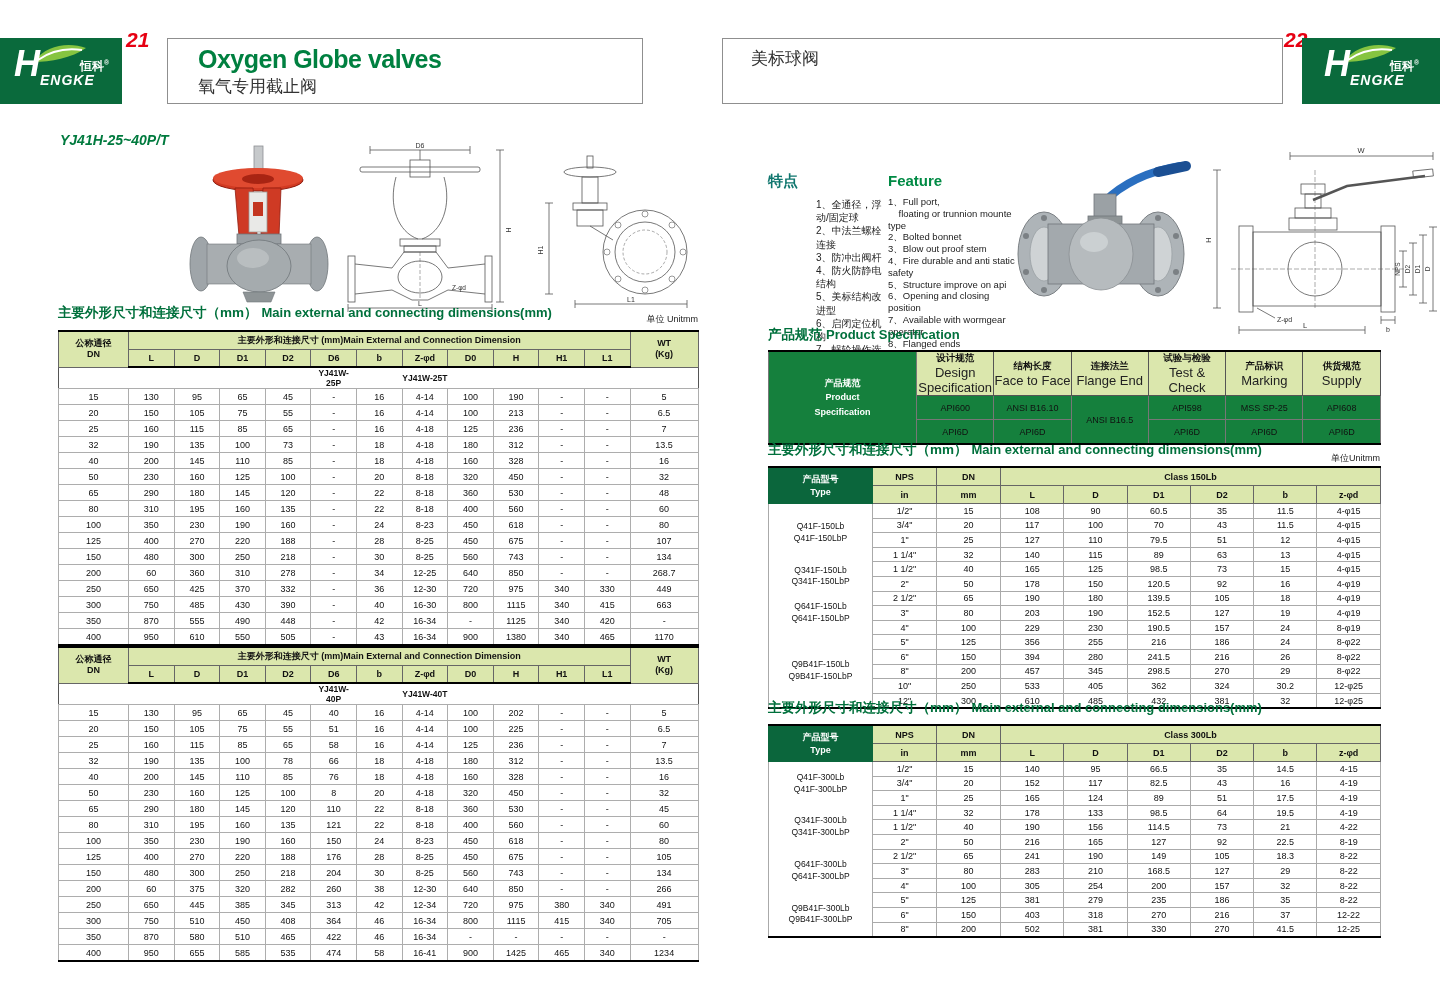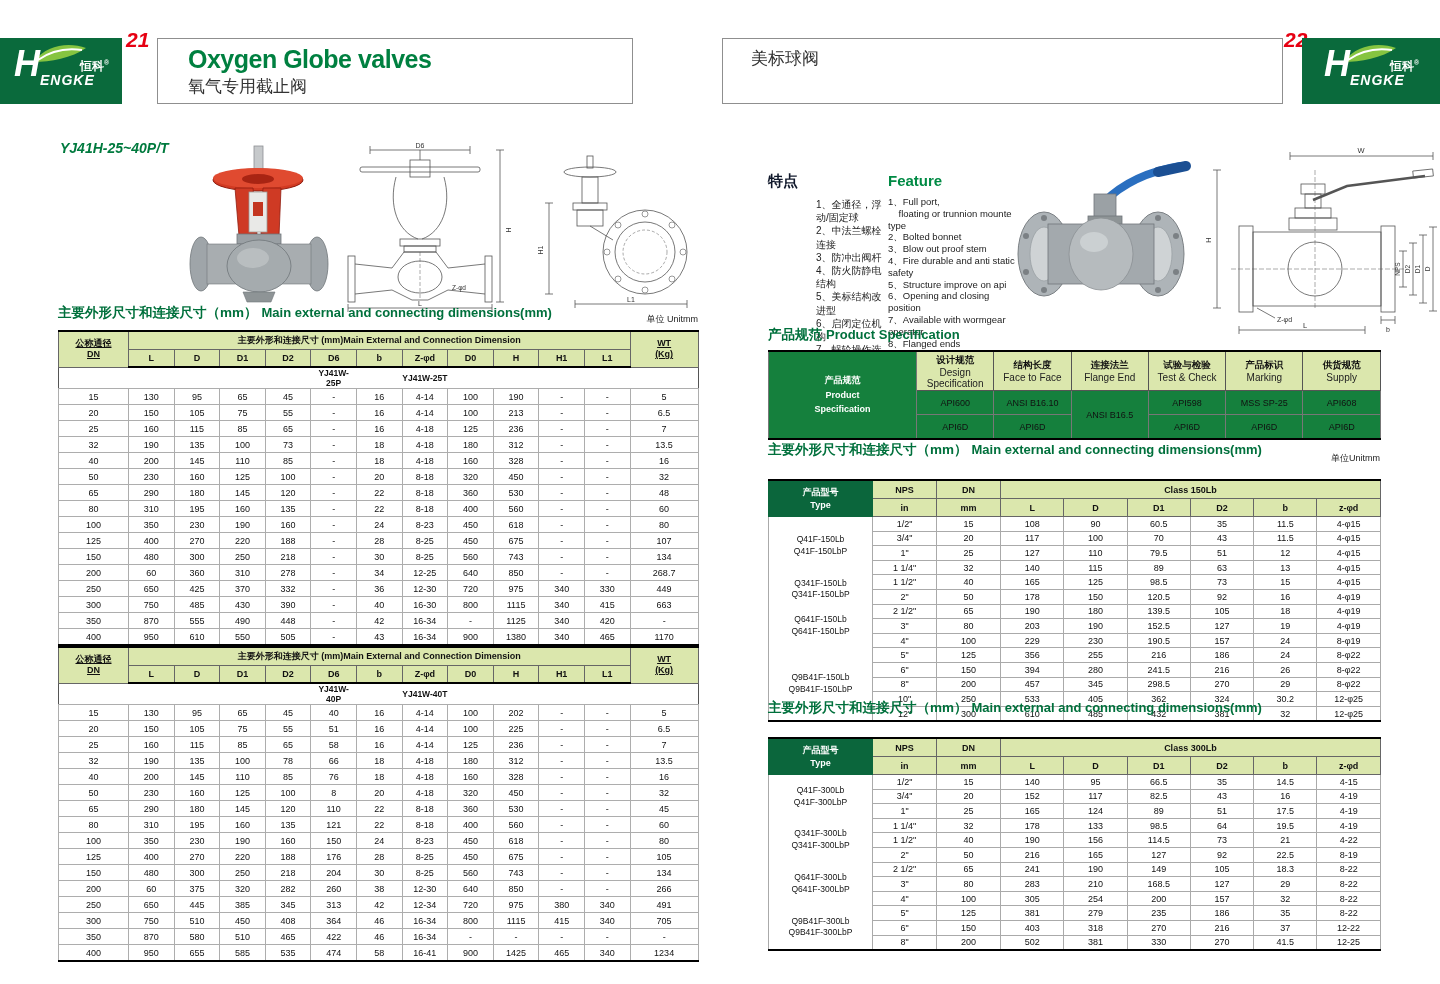--- a/index.html
+++ b/index.html
@@ -13,71 +13,71 @@
   .logo-left{left:0;width:122px;}
   .logo-right{left:1302px;width:138px;}
   .logo-inner{position:relative;width:122px;height:66px;margin:0 auto;}
   .hk-h{position:absolute;left:14px;top:8px;font-size:36px;font-weight:bold;font-style:italic;color:#fff;line-height:1;}
   .hk-rest{position:absolute;left:40px;top:34px;font-size:14px;font-weight:bold;font-style:italic;color:#fff;letter-spacing:1px;}
   .hk-zh{position:absolute;left:80px;top:20px;font-size:12px;color:#fff;font-weight:bold;}
   .hk-reg{font-size:7px;vertical-align:super;}
   .hk-leaf{position:absolute;left:30px;top:4px;}
 
   .title-box{position:absolute;top:38px;height:66px;border:1px solid #8f8f8f;box-sizing:border-box;background:#fff;}
-  .tbox-left{left:157px;width:476px;padding:7px 0 0 30px;}
+  .tbox-left{left:167px;width:476px;padding:7px 0 0 30px;}
   .tbox-right{left:722px;width:561px;padding:7px 0 0 28px;}
   .title-en{font-size:25px;font-weight:bold;color:#008040;letter-spacing:-0.5px;line-height:1.1;}
   .title-zh{font-size:17px;color:#333;margin-top:1px;}
   .page-num{position:absolute;top:28px;font-size:21px;font-weight:bold;font-style:italic;color:#e60012;}
   .pn-left{left:126px;}
   .pn-right{left:1284px;}
 
-  .model-code{position:absolute;left:60px;top:140px;font-size:14px;font-weight:bold;font-style:italic;color:#007a3e;}
+  .model-code{position:absolute;left:60px;top:132px;font-size:14px;font-weight:bold;font-style:italic;color:#007a3e;}
 
   
   .sec-title{position:absolute;font-weight:bold;font-size:13.5px;color:#00703c;white-space:nowrap;}
   .sec-title .en{font-size:13px;margin-left:4px;}
   .unit-label{position:absolute;font-size:9px;color:#222;text-align:right;}
 
   
   .left-tables{position:absolute;left:58px;top:330px;width:640px;}
   table.dims{border-collapse:collapse;table-layout:fixed;width:640px;
              border-top:2px solid #000;border-bottom:2px solid #000;
              border-left:1px solid #555;border-right:1px solid #555;}
   table.dims th{background:#dbe7ad;border:1px solid #666;font-size:9px;font-weight:bold;
                 text-align:center;vertical-align:middle;padding:0;height:17px;color:#111;}
   table.dims tr.hdr2 th{height:16px;border-bottom:2px solid #000;}
   table.dims td{font-size:9px;text-align:center;vertical-align:middle;padding:0;height:15px;
                 border:1px solid #adadad;color:#111;background:#fff;}
   table.dims tr.variant-row td{border:none;height:13px;font-weight:bold;font-size:8.5px;}
-  .h-dn,.h-wt{font-size:8.5px;line-height:1.25;text-decoration:underline;}
+  .h-dn,.h-wt{font-size:8.5px;line-height:1.25;}
 
   
   .features-zh{position:absolute;left:768px;top:172px;width:120px;}
   .features-en{position:absolute;left:888px;top:172px;width:132px;}
-  .feat-title{font-weight:bold;font-size:15px;color:#0f172a;margin-bottom:7px;}
+  .feat-title{font-weight:bold;font-size:15px;color:#0f766e;margin-bottom:7px;}
   .feat-title.en{color:#008a44;}
   .features-zh .feat-item{font-size:10px;line-height:13.2px;color:#222;white-space:pre-line;margin-left:48px;}
   .features-en .feat-item{font-size:9.5px;line-height:11.8px;color:#222;white-space:pre-line;}
 
   
   table.spec{position:absolute;left:768px;top:350px;width:612px;border-collapse:collapse;table-layout:fixed;
              border-top:2px solid #000;border-bottom:2px solid #000;
              border-left:1px solid #555;border-right:1px solid #555;}
   table.spec th{background:#dbe7ad;border:1px solid #555;height:38px;padding:0;vertical-align:middle;}
   table.spec .th-zh{font-size:9.5px;font-weight:bold;color:#111;text-align:center;}
-  table.spec .th-en{font-size:10px;font-weight:normal;color:#222;text-align:center;}
+  table.spec .th-en{font-size:13px;font-weight:normal;color:#222;text-align:center;}
   table.spec td{background:#15803d;border:1px solid #777;height:21px;font-size:9px;text-align:center;vertical-align:middle;}
   td.spec-corner{background:#0b663c;color:#fff;font-size:9.5px;font-weight:bold;
                  white-space:pre-line;line-height:1.6;text-align:center;border:1px solid #0b663c;}
 
   
   table.rtable{position:absolute;left:768px;width:612px;border-collapse:collapse;table-layout:fixed;
                border-top:2px solid #000;border-bottom:2px solid #000;
-               border-left:1px solid #555;border-right:1px solid #555;margin-top:13px;}
+               border-left:1px solid #555;border-right:1px solid #555;}
   table.rtable th{background:#dbe7ad;border:1px solid #666;font-size:9px;font-weight:bold;height:17px;
                   text-align:center;vertical-align:middle;padding:0;color:#111;}
   table.rtable th.type-head{background:#0b663c;color:#fff;font-size:9px;line-height:1.4;border:1px solid #0b663c;}
   table.rtable td{font-size:9px;text-align:center;vertical-align:middle;padding:0;height:13.6px;
                   border:1px solid #aaa;background:#fff;color:#111;}
   table.rtable td.type-cell{border-top:none;border-bottom:none;font-size:8.5px;line-height:1.4;}
   #t150{top:466px;}
   #t300{top:724px;}
 
   

